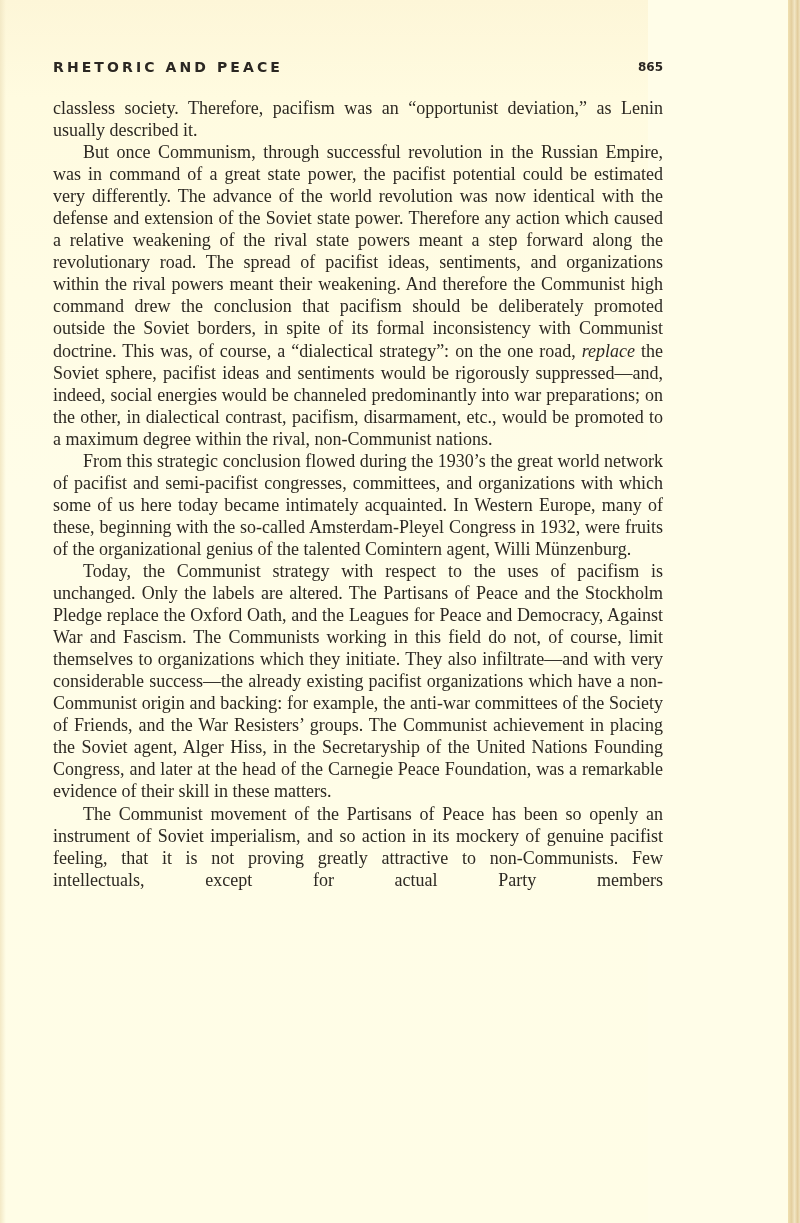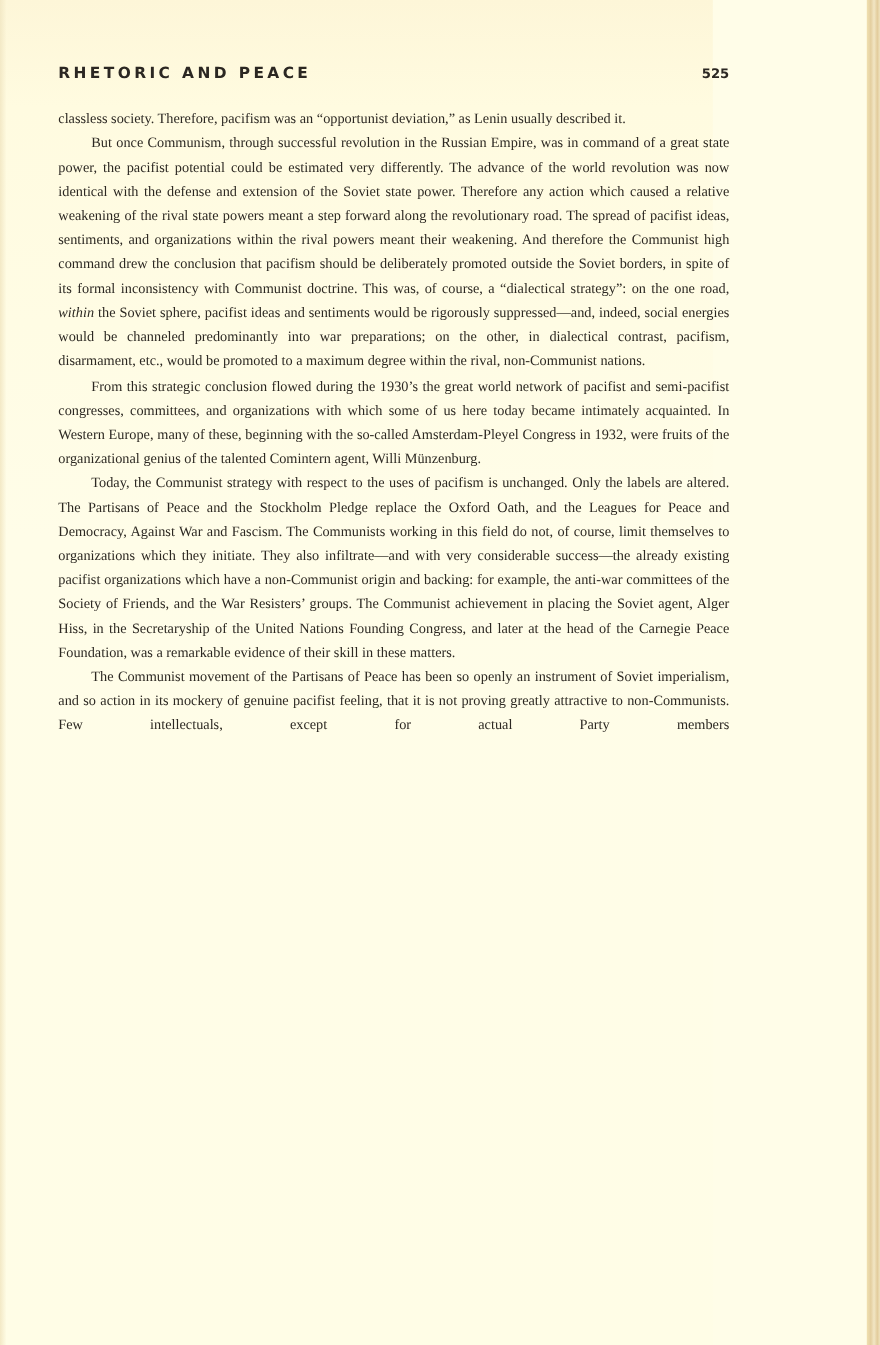--- a/index.html
+++ b/index.html
@@ -57,21 +57,21 @@
       font-family: "DejaVu Sans", "Liberation Sans", sans-serif;
       font-weight: bold;
       font-size: 12px;
       color: #2b2722;
     }
     .body-text {
       position: absolute;
       left: 53px;
       top: 97px;
       width: 610px;
-      font-size: 13px;
+      font-size: 18px;
       line-height: 22.05px;
       text-align: justify;
       color: #2c2822;
     }
     .para {
       margin: 0;
       text-indent: 30px;
       text-align: justify;
       text-align-last: left;
     }
@@ -84,30 +84,30 @@
     em { font-style: italic; }
   </style>
 </head>
 <body>
 
 <div class="page">
   <div class="left-shadow"></div>
 
   <div class="running-head">
     <span class="running-title">RHETORIC AND PEACE</span>
-    <span class="page-number">525</span>
+    <span class="page-number">865</span>
   </div>
 
   <div class="body-text">
     <p class="para continued">
       <span>classless society. Therefore, pacifism was an “opportunist deviation,” as Lenin usually described it.</span>
     </p>
     <p class="para">
       <span>But once Communism, through successful revolution in the Russian Empire, was in command of a great state power, the pacifist potential could be estimated very differently. The advance of the world revolution was now identical with the defense and extension of the Soviet state power. Therefore any action which caused a relative weakening of the rival state powers meant a step forward along the revolutionary road. The spread of pacifist ideas, sentiments, and organizations within the rival powers meant their weakening. And therefore the Communist high command drew the conclusion that pacifism should be deliberately promoted outside the Soviet borders, in spite of its formal inconsistency with Communist doctrine. This was, of course, a “dialectical strategy”:</span>
-      <span>on the one road, </span><em>within</em><span> the Soviet sphere, pacifist ideas and sentiments would be rigorously suppressed—and, indeed, social energies would be channeled predominantly into war preparations; on the other, in dialectical contrast, pacifism, disarmament, etc., would be promoted to a maximum degree within the rival, non-Communist nations.</span>
+      <span>on the one road, </span><em>replace</em><span> the Soviet sphere, pacifist ideas and sentiments would be rigorously suppressed—and, indeed, social energies would be channeled predominantly into war preparations; on the other, in dialectical contrast, pacifism, disarmament, etc., would be promoted to a maximum degree within the rival, non-Communist nations.</span>
     </p>
     <p class="para">
       <span>From this strategic conclusion flowed during the 1930’s the great world network of pacifist and semi-pacifist congresses, committees, and organizations with which some of us here today became intimately acquainted. In Western Europe, many of these, beginning with the so-called Amsterdam-Pleyel Congress in 1932, were fruits of the organizational genius of the talented Comintern agent, Willi Münzenburg.</span>
     </p>
     <p class="para">
       <span>Today, the Communist strategy with respect to the uses of pacifism is unchanged. Only the labels are altered. The Partisans of Peace and the Stockholm Pledge replace the Oxford Oath, and the Leagues for Peace and Democracy, Against War and Fascism. The Communists working in this field do not, of course, limit themselves to organizations which they initiate. They also infiltrate—and with very considerable success—the already existing pacifist organizations which have a non-Communist origin and backing: for example, the anti-war committees of the Society of Friends, and the War Resisters’ groups. The Communist achievement in placing the Soviet agent, Alger Hiss, in the Secretaryship of the United Nations Founding Congress, and later at the head of the Carnegie Peace Foundation, was a remarkable evidence of their skill in these matters.</span>
     </p>
     <p class="para last-open">
       <span>The Communist movement of the Partisans of Peace has been so openly an instrument of Soviet imperialism, and so action in its mockery of genuine pacifist feeling, that it is not proving greatly attractive to non-Communists. Few intellectuals, except for actual Party members</span>
     </p>

